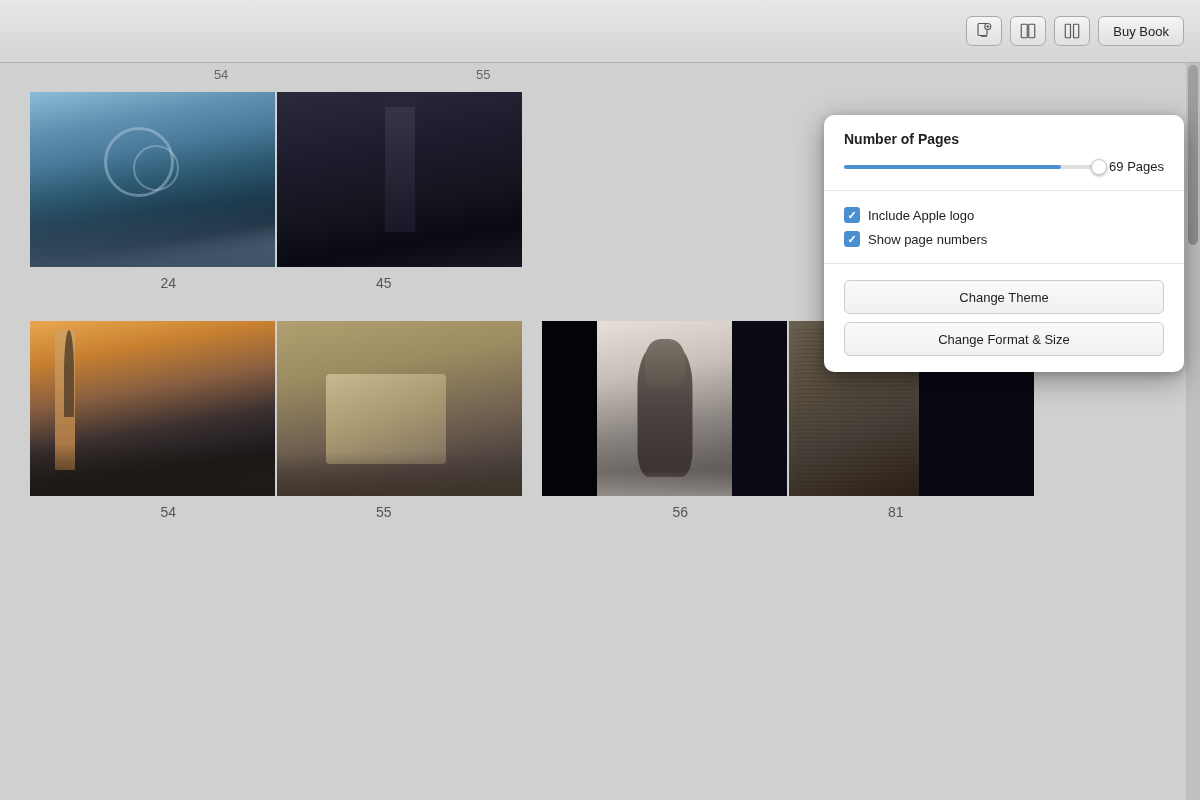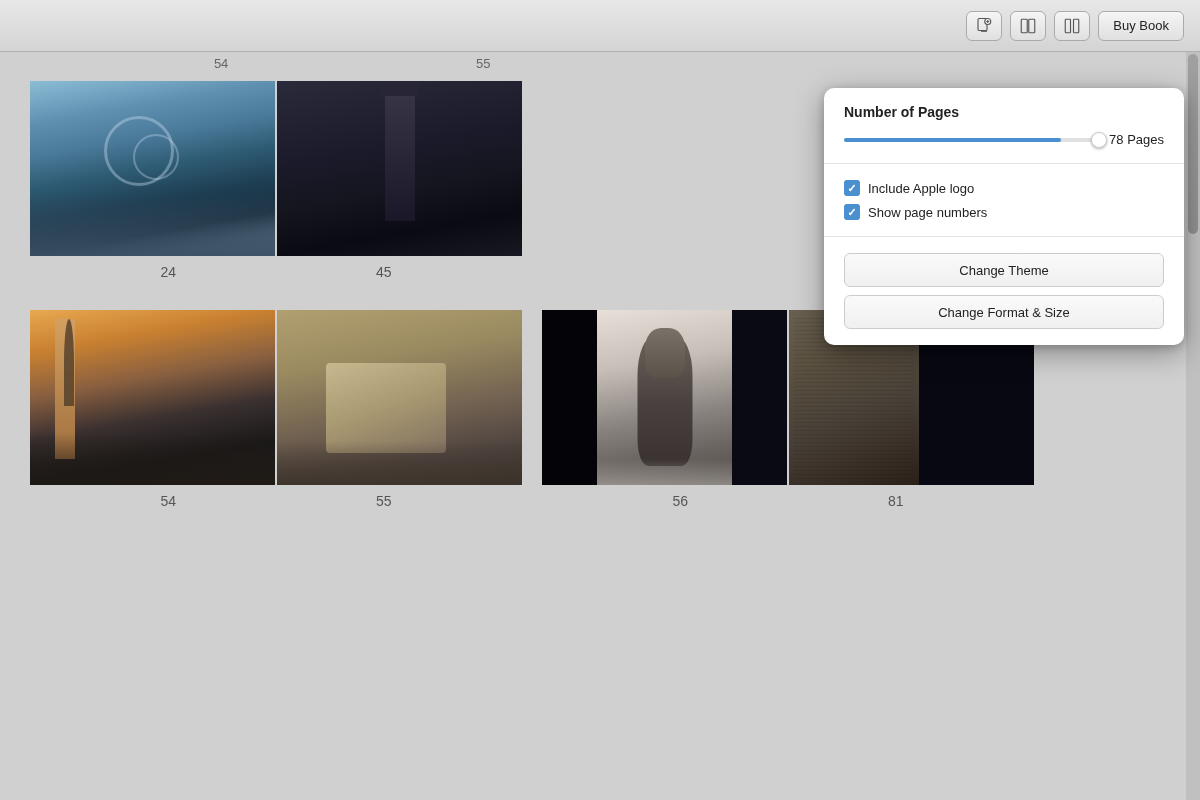--- a/index.html
+++ b/index.html
@@ -9,21 +9,21 @@
       height: 800px;
       background: #c8c8c8;
       font-family: -apple-system, BlinkMacSystemFont, 'Helvetica Neue', sans-serif;
       overflow: hidden;
       position: relative;
     }
 
     
     .toolbar {
       background: linear-gradient(to bottom, #e8e8e8, #d4d4d4);
-      height: 52px;
+      height: 63px;
       display: flex;
       align-items: center;
       justify-content: flex-end;
       padding: 0 16px;
       gap: 8px;
       border-bottom: 1px solid #b0b0b0;
     }
 
     .toolbar-btn {
       background: linear-gradient(to bottom, #f5f5f5, #e0e0e0);
@@ -157,21 +157,21 @@
       width: 10px;
       height: 180px;
       background: linear-gradient(to bottom, #a0a0a0, #909090);
       border-radius: 5px;
       margin: 2px;
     }
 
     
     .popover {
       position: absolute;
-      top: 36px;
+      top: 52px;
       right: 16px;
       width: 360px;
       background: white;
       border-radius: 10px;
       box-shadow: 0 8px 30px rgba(0,0,0,0.35), 0 2px 8px rgba(0,0,0,0.2);
       z-index: 100;
       overflow: hidden;
     }
 
     .popover::before {
@@ -418,21 +418,21 @@
 
   <div class="popover">
 
     <div class="popover-section">
       <div class="popover-title">Number of Pages</div>
       <div class="slider-row">
         <div class="slider-track">
           <div class="slider-fill"></div>
           <div class="slider-thumb"></div>
         </div>
-        <span class="slider-value">78 Pages</span>
+        <span class="slider-value">69 Pages</span>
       </div>
     </div>
 
     <div class="popover-section">
       <div class="checkbox-row">
         <div class="checkbox">
           <span class="checkbox-check">✓</span>
         </div>
         <span class="checkbox-label">Include Apple logo</span>
       </div>

